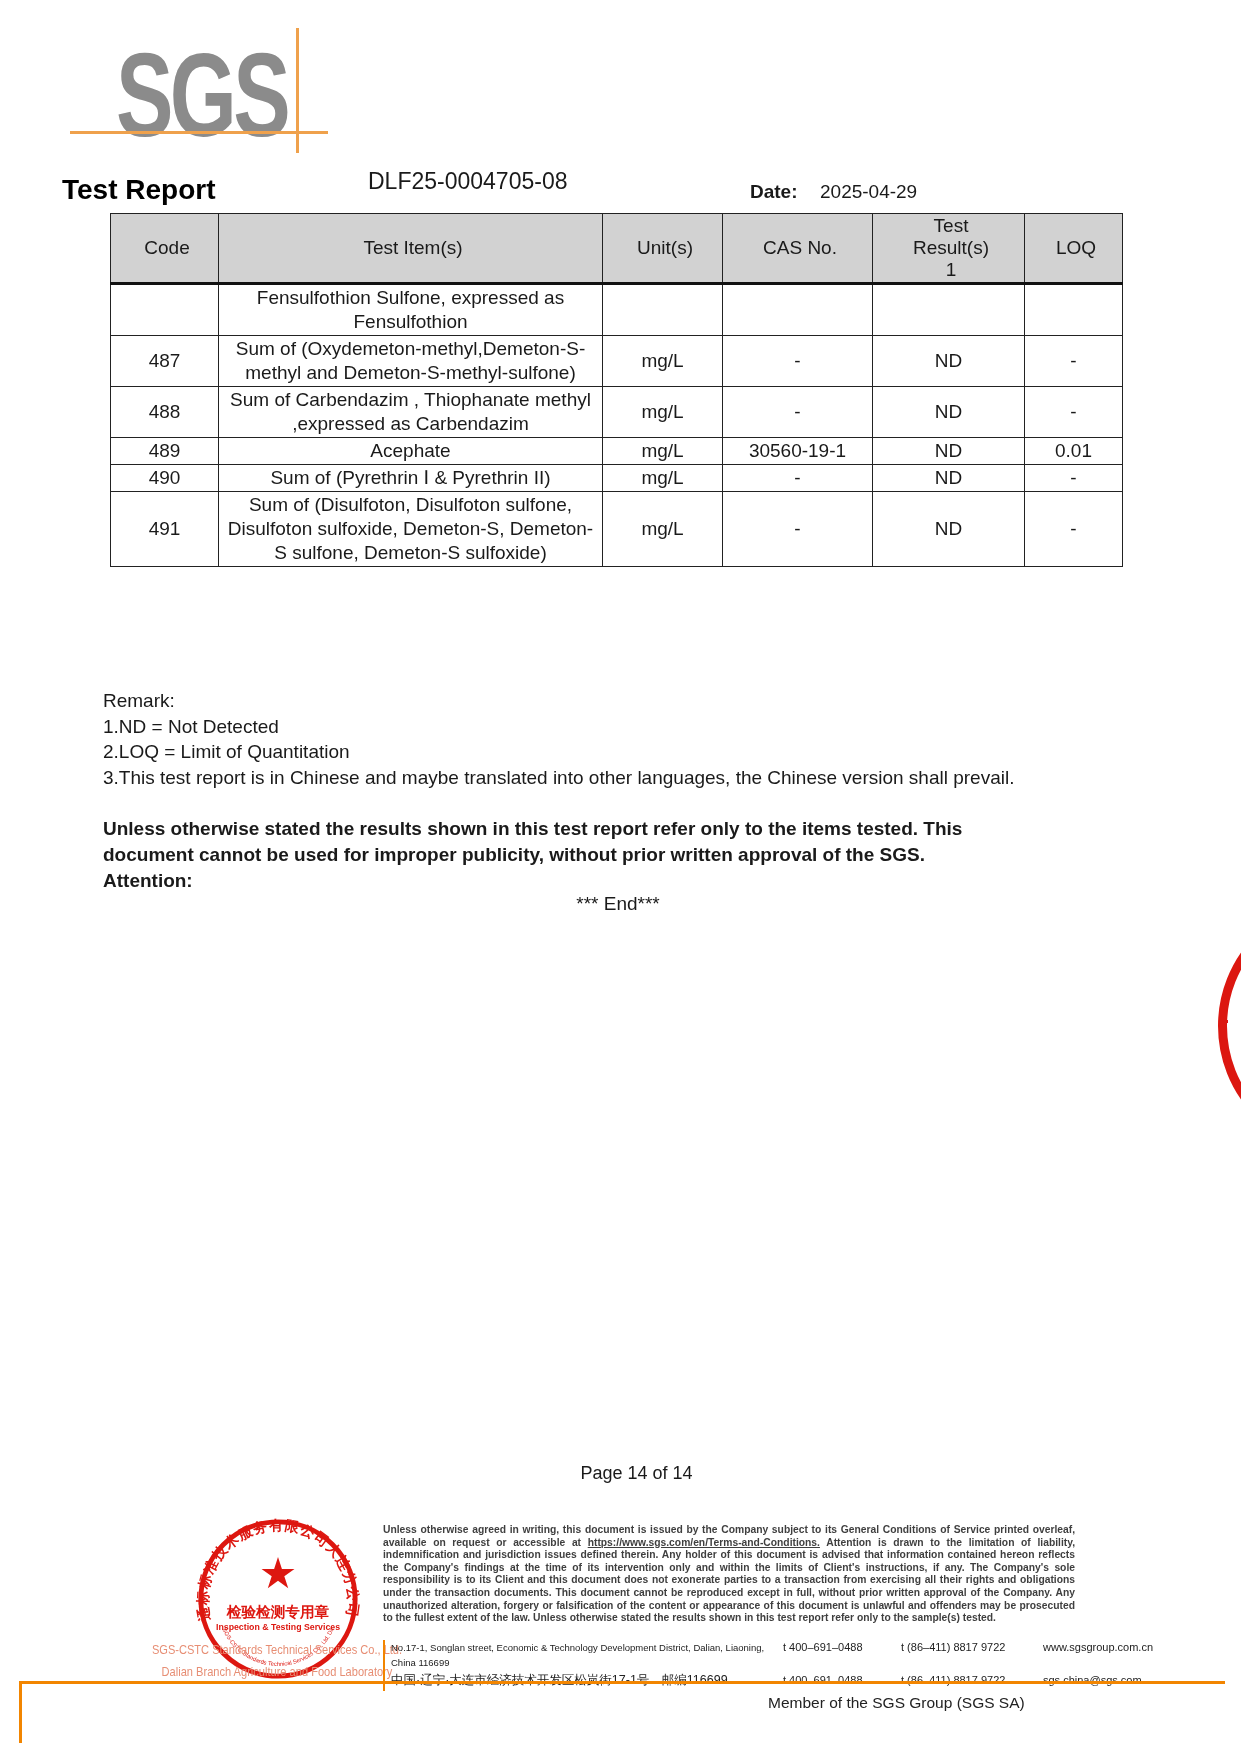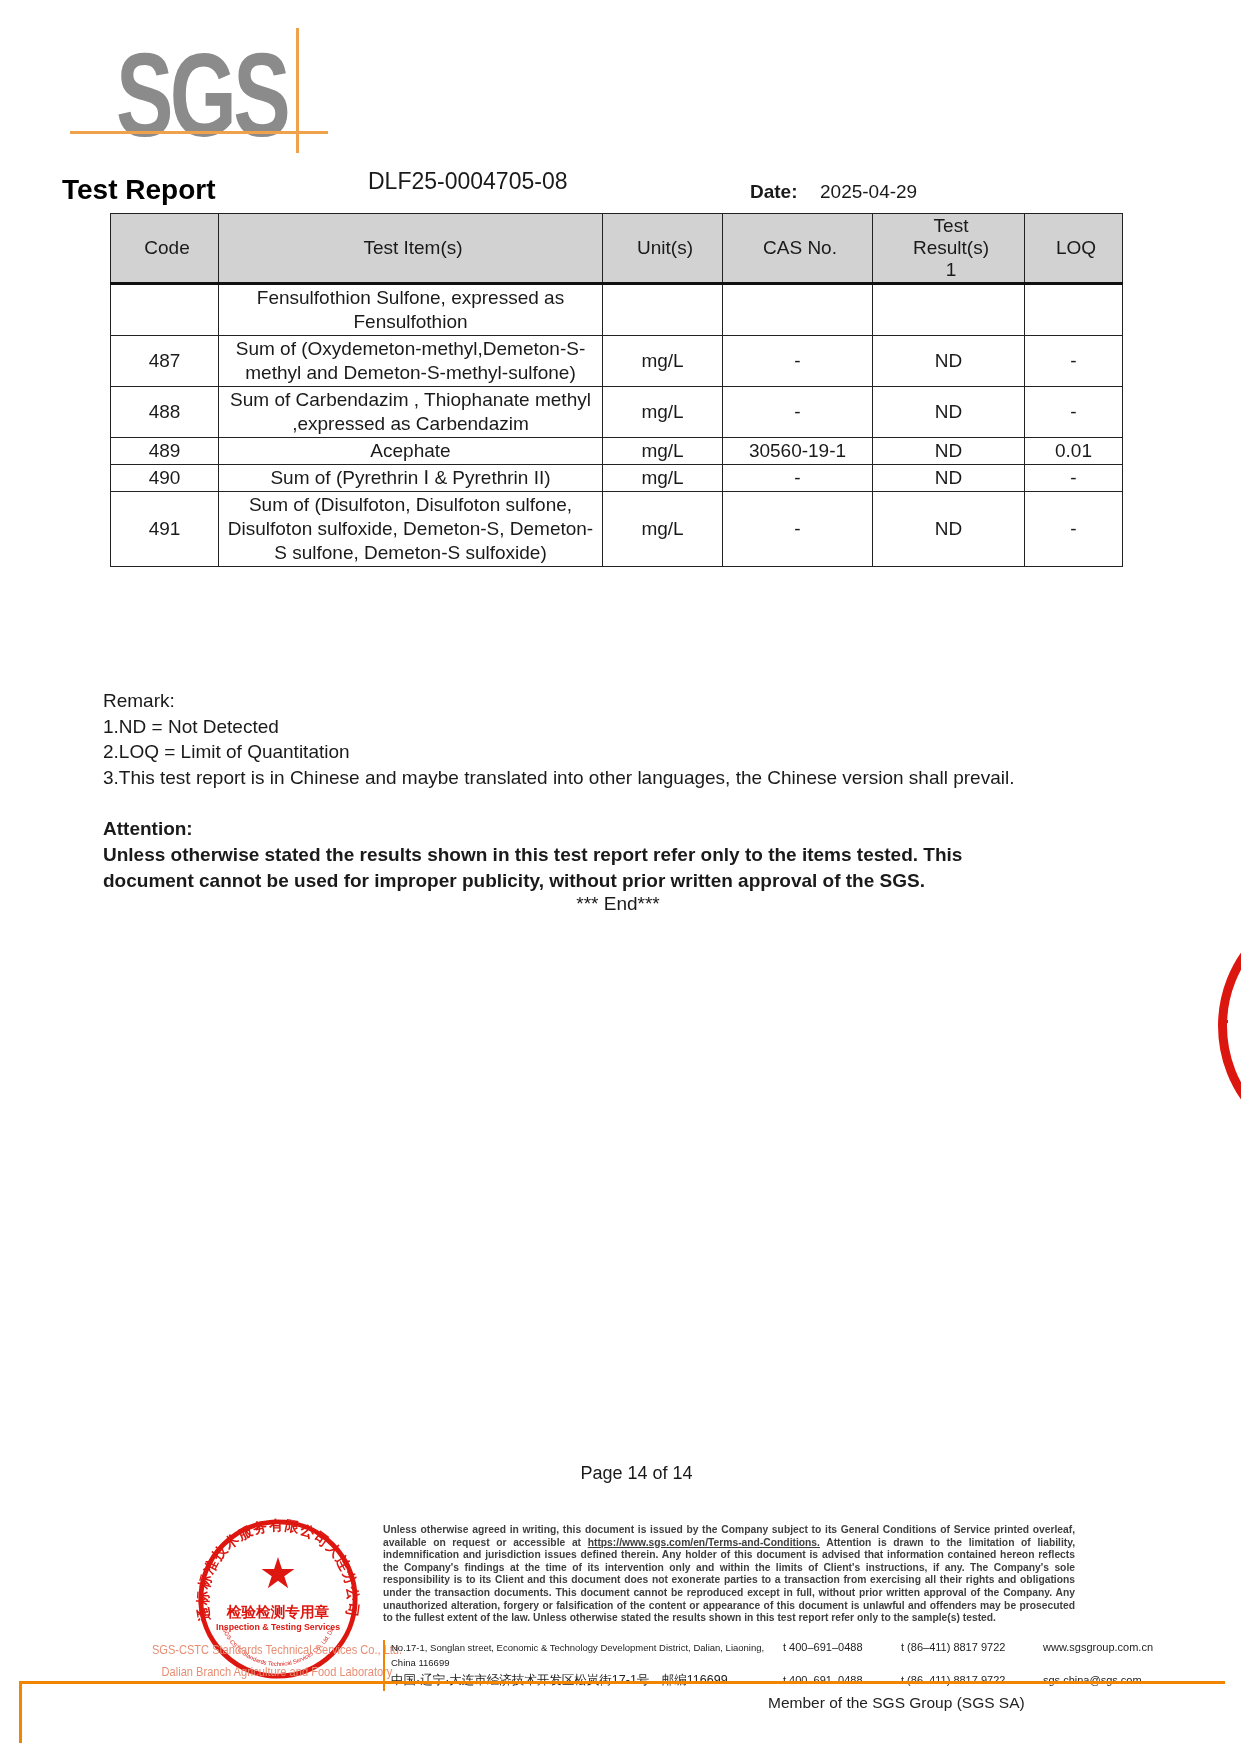--- a/index.html
+++ b/index.html
@@ -169,22 +169,22 @@
   </table>
 
   <div class="remark">
     <div>Remark:</div>
     <div>1.ND = Not Detected</div>
     <div>2.LOQ = Limit of Quantitation</div>
     <div>3.This test report is in Chinese and maybe translated into other languages, the Chinese version shall prevail.</div>
   </div>
 
   <div class="attention">
+    <div>Unless otherwise stated the results shown in this test report refer only to the items tested. This document cannot be used for improper publicity, without prior written approval of the SGS.</div>
     <div>Attention:</div>
-    <div>Unless otherwise stated the results shown in this test report refer only to the items tested. This document cannot be used for improper publicity, without prior written approval of the SGS.</div>
   </div>
   <div class="end-marker">*** End***</div>
 
   <div class="red-arc"></div>
   <div class="arc-mark" style="left:1221px;top:998px;"></div>
   <div class="arc-mark" style="left:1221px;top:1020px;"></div>
 
   <div class="footer-page">Page 14 of 14</div>
 
   <svg class="stamp" viewBox="0 0 170 170">

